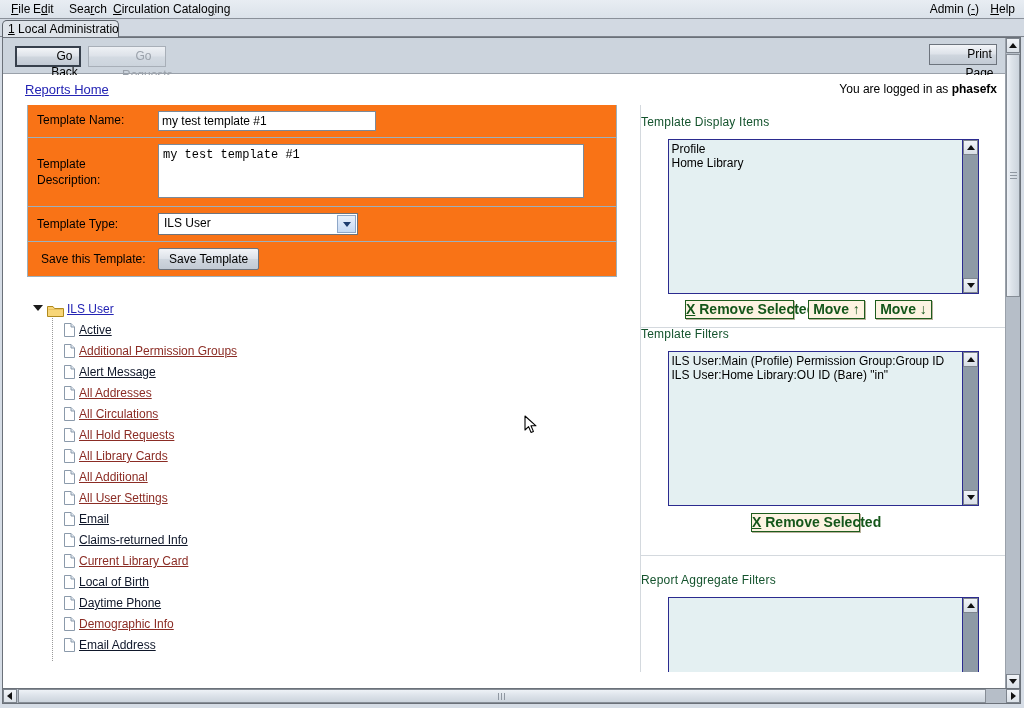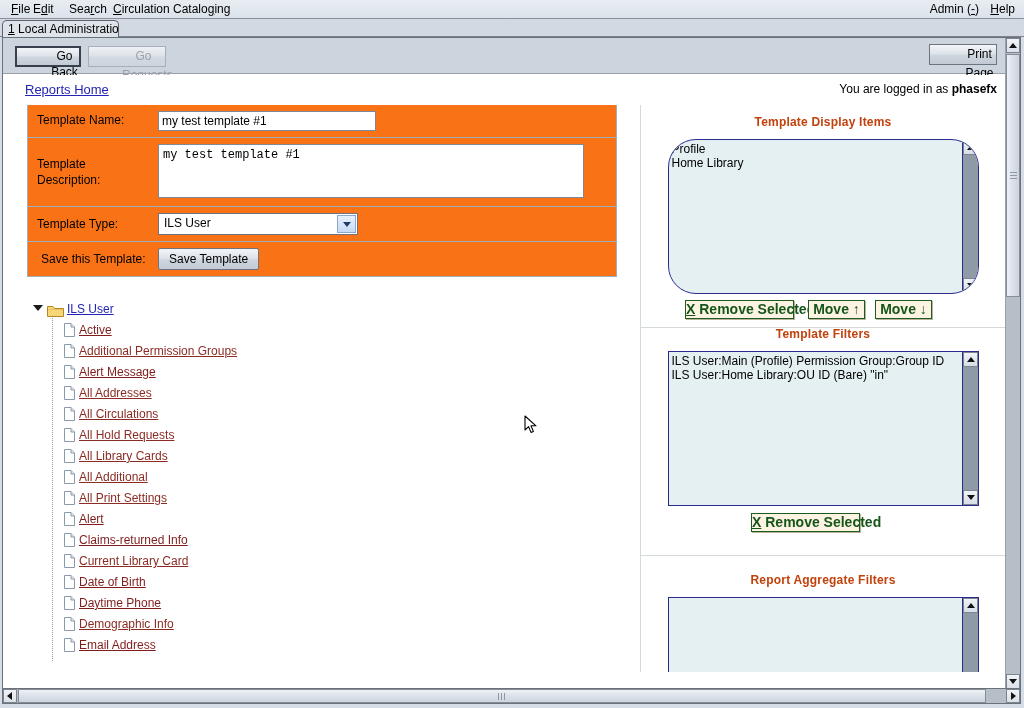--- a/index.html
+++ b/index.html
@@ -92,29 +92,29 @@
   #tree{position:absolute;left:30px;top:320px;width:580px;}
   .tnode{position:relative;height:21px;line-height:21px;white-space:nowrap;}
   .tnode .tw{position:absolute;left:0;top:6px;width:0;height:0;
     border-left:5px solid transparent;border-right:5px solid transparent;
     border-top:6px solid #1b1b1b;}
   .tnode .folder{position:absolute;left:14px;top:4px;width:17px;height:12px;}
   .tnode .page{position:absolute;left:31px;top:3px;width:11px;height:14px;}
   .tnode a{font-size:12px;text-decoration:underline;cursor:pointer;}
   .tnode.root a{position:absolute;left:34px;color:#2424b4;}
   .tnode.leaf a{position:absolute;left:46px;}
-  .tnode.leaf a.blue{color:#7f1d1d;}
+  .tnode.leaf a.blue{color:#0f172a;}
   .tnode.leaf a.maroon{color:#8b2c24;}
   #guides{position:absolute;left:19px;top:17px;width:1px;height:345px;
     background-image:linear-gradient(to bottom,#9a9a9a 1px,transparent 1px);
     background-size:1px 2px;}
 
   
   .rpanel{position:absolute;left:0;width:364px;box-sizing:border-box;}
-  .rtitle{text-align:center;font-size:12px;font-weight:bold;color:#c2410c;
+  .rtitle{font-size:12px;font-weight:normal;color:#14532d;
     letter-spacing:.2px;}
   .listbox{position:relative;background:#e4f0f2;border:1px solid #2b2b8f;
     box-sizing:border-box;overflow:hidden;}
   .listbox .litem{font-size:12px;color:#000;line-height:14px;
     padding:0 2px;white-space:nowrap;overflow:hidden;}
   .listbox .inner{position:absolute;left:1px;top:2px;right:17px;overflow:hidden;}
 
   
   .lsb{position:absolute;right:0;top:0;width:16px;bottom:0;background:#8e9aa6;
     border-left:1px solid #2b2b8f;box-sizing:border-box;}
@@ -334,49 +334,49 @@
                       <path d="M0.5 0.5 L7 0.5 L10.5 4 L10.5 13.5 L0.5 13.5 Z" fill="#ffffff" stroke="#8b9aab" stroke-width="1"></path>
                       <path d="M7 0.5 L7 4 L10.5 4" fill="#dde6ef" stroke="#8b9aab" stroke-width="1"></path>
                     </svg></span>
                   <a class="maroon">All Additional</a>
                 </div>
                 <div class="tnode leaf">
                   <span class="page"><svg width="11" height="14" viewBox="0 0 11 14">
                       <path d="M0.5 0.5 L7 0.5 L10.5 4 L10.5 13.5 L0.5 13.5 Z" fill="#ffffff" stroke="#8b9aab" stroke-width="1"></path>
                       <path d="M7 0.5 L7 4 L10.5 4" fill="#dde6ef" stroke="#8b9aab" stroke-width="1"></path>
                     </svg></span>
-                  <a class="maroon">All Print Settings</a>
-                </div>
-                <div class="tnode leaf">
-                  <span class="page"><svg width="11" height="14" viewBox="0 0 11 14">
-                      <path d="M0.5 0.5 L7 0.5 L10.5 4 L10.5 13.5 L0.5 13.5 Z" fill="#ffffff" stroke="#8b9aab" stroke-width="1"></path>
-                      <path d="M7 0.5 L7 4 L10.5 4" fill="#dde6ef" stroke="#8b9aab" stroke-width="1"></path>
-                    </svg></span>
-                  <a class="blue">Alert</a>
+                  <a class="maroon">All User Settings</a>
+                </div>
+                <div class="tnode leaf">
+                  <span class="page"><svg width="11" height="14" viewBox="0 0 11 14">
+                      <path d="M0.5 0.5 L7 0.5 L10.5 4 L10.5 13.5 L0.5 13.5 Z" fill="#ffffff" stroke="#8b9aab" stroke-width="1"></path>
+                      <path d="M7 0.5 L7 4 L10.5 4" fill="#dde6ef" stroke="#8b9aab" stroke-width="1"></path>
+                    </svg></span>
+                  <a class="blue">Email</a>
                 </div>
                 <div class="tnode leaf">
                   <span class="page"><svg width="11" height="14" viewBox="0 0 11 14">
                       <path d="M0.5 0.5 L7 0.5 L10.5 4 L10.5 13.5 L0.5 13.5 Z" fill="#ffffff" stroke="#8b9aab" stroke-width="1"></path>
                       <path d="M7 0.5 L7 4 L10.5 4" fill="#dde6ef" stroke="#8b9aab" stroke-width="1"></path>
                     </svg></span>
                   <a class="blue">Claims-returned Info</a>
                 </div>
                 <div class="tnode leaf">
                   <span class="page"><svg width="11" height="14" viewBox="0 0 11 14">
                       <path d="M0.5 0.5 L7 0.5 L10.5 4 L10.5 13.5 L0.5 13.5 Z" fill="#ffffff" stroke="#8b9aab" stroke-width="1"></path>
                       <path d="M7 0.5 L7 4 L10.5 4" fill="#dde6ef" stroke="#8b9aab" stroke-width="1"></path>
                     </svg></span>
                   <a class="maroon">Current Library Card</a>
                 </div>
                 <div class="tnode leaf">
                   <span class="page"><svg width="11" height="14" viewBox="0 0 11 14">
                       <path d="M0.5 0.5 L7 0.5 L10.5 4 L10.5 13.5 L0.5 13.5 Z" fill="#ffffff" stroke="#8b9aab" stroke-width="1"></path>
                       <path d="M7 0.5 L7 4 L10.5 4" fill="#dde6ef" stroke="#8b9aab" stroke-width="1"></path>
                     </svg></span>
-                  <a class="blue">Date of Birth</a>
+                  <a class="blue">Local of Birth</a>
                 </div>
                 <div class="tnode leaf">
                   <span class="page"><svg width="11" height="14" viewBox="0 0 11 14">
                       <path d="M0.5 0.5 L7 0.5 L10.5 4 L10.5 13.5 L0.5 13.5 Z" fill="#ffffff" stroke="#8b9aab" stroke-width="1"></path>
                       <path d="M7 0.5 L7 4 L10.5 4" fill="#dde6ef" stroke="#8b9aab" stroke-width="1"></path>
                     </svg></span>
                   <a class="blue">Daytime Phone</a>
                 </div>
                 <div class="tnode leaf">
                   <span class="page"><svg width="11" height="14" viewBox="0 0 11 14">
@@ -395,21 +395,21 @@
               </div>
           </div>
         </div>
 
         <div id="vdiv"></div>
 
         <div id="rightcol">
 
           <div class="rpanel" style="top:10px;">
             <div class="rtitle">Template Display Items</div>
-            <div class="listbox" style="margin:10px auto 0 auto;width:311px;height:155px;border-radius:28px;">
+            <div class="listbox" style="margin:10px auto 0 auto;width:311px;height:155px;">
               <div class="inner" id="display-items-list">
                   <div class="litem">Profile</div>
                   <div class="litem">Home Library</div>
                 </div>
               <div class="lsb">
                 <div class="ar up">
                     <i></i>
                   </div>
                 <div class="ar dn">
                     <i></i>

